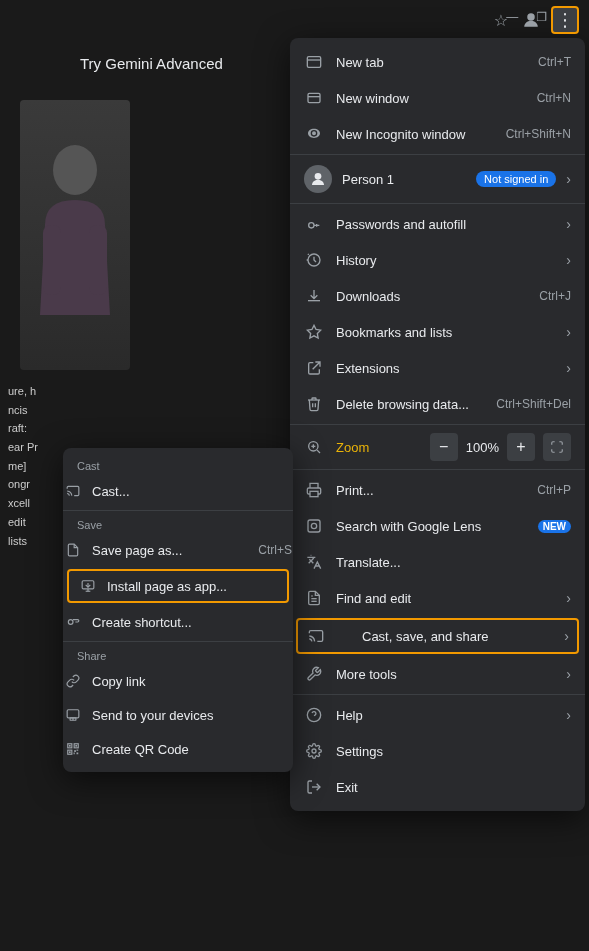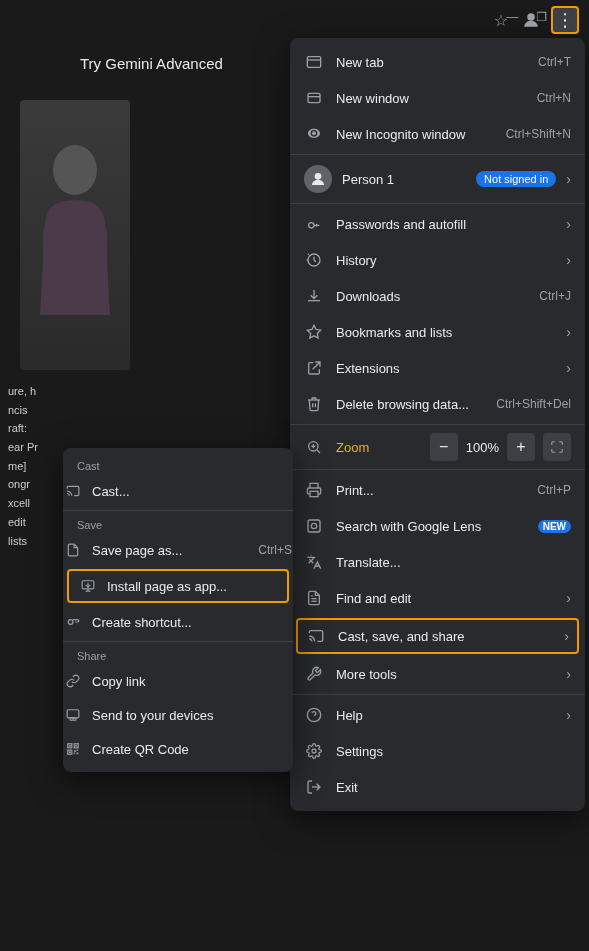--- a/index.html
+++ b/index.html
@@ -521,21 +521,21 @@
           <polyline points="14 2 14 8 20 8"></polyline>
           <line x1="16" y1="13" x2="8" y2="13"></line>
           <line x1="16" y1="17" x2="8" y2="17"></line>
           <polyline points="10 9 9 9 8 9"></polyline>
         </svg>
       </div>
       <span class="menu-label">Find and edit</span>
       <span class="menu-arrow">›</span>
     </div>
 
-    <div class="menu-item highlighted" style="border:2px solid #f29900;border-radius:4px;margin:2px 6px;padding:5px 8px;">
+    <div class="menu-item highlighted" style="border:2px solid #f29900;border-radius:4px;margin:2px 6px;padding:5px 8px;gap:24px;">
       <div class="menu-icon">
         <svg width="16" height="16" viewBox="0 0 24 24" fill="none" stroke="#9aa0a6" stroke-width="2">
           <path d="M2 16.1A5 5 0 015.9 20M2 12.05A9 9 0 019.95 20M2 8V6a2 2 0 012-2h16a2 2 0 012 2v12a2 2 0 01-2 2h-6"></path>
           <line x1="2" y1="20" x2="2.01" y2="20"></line>
         </svg>
       </div>
       <span class="menu-label">Cast, save, and share</span>
       <span class="menu-arrow">›</span>
     </div>
 

